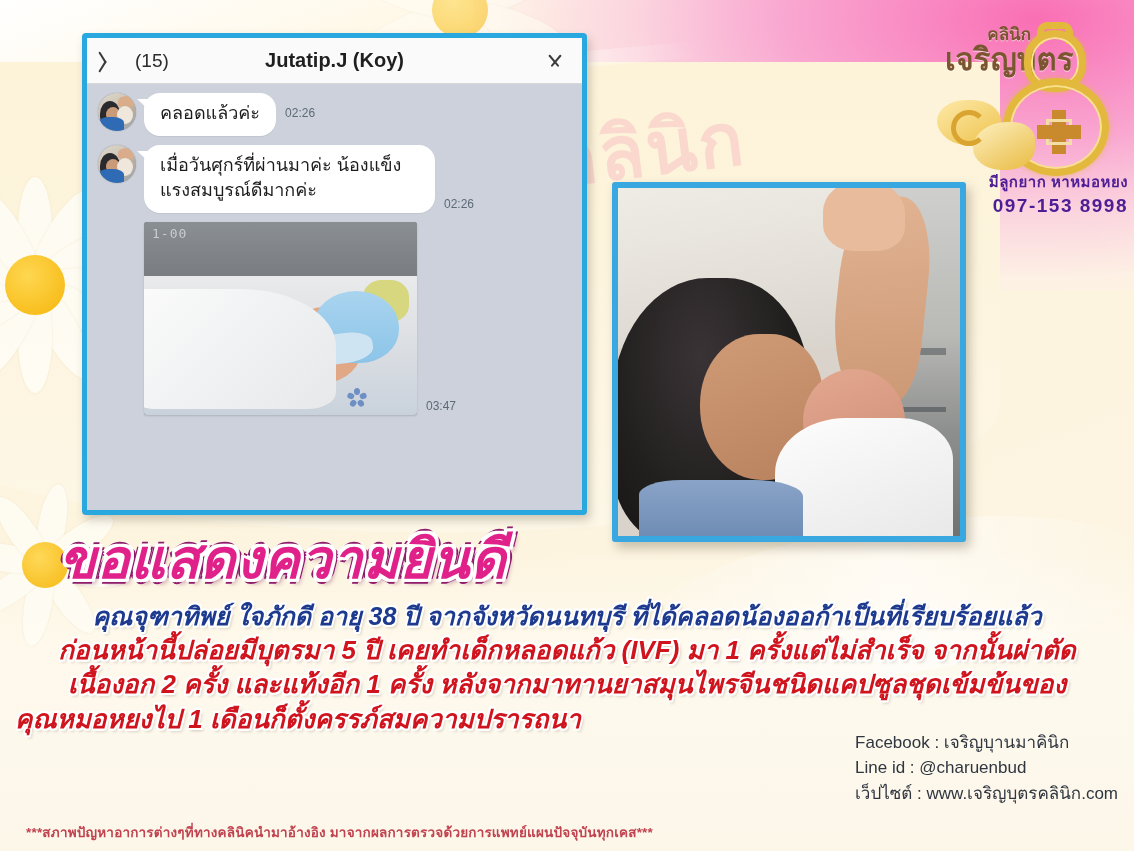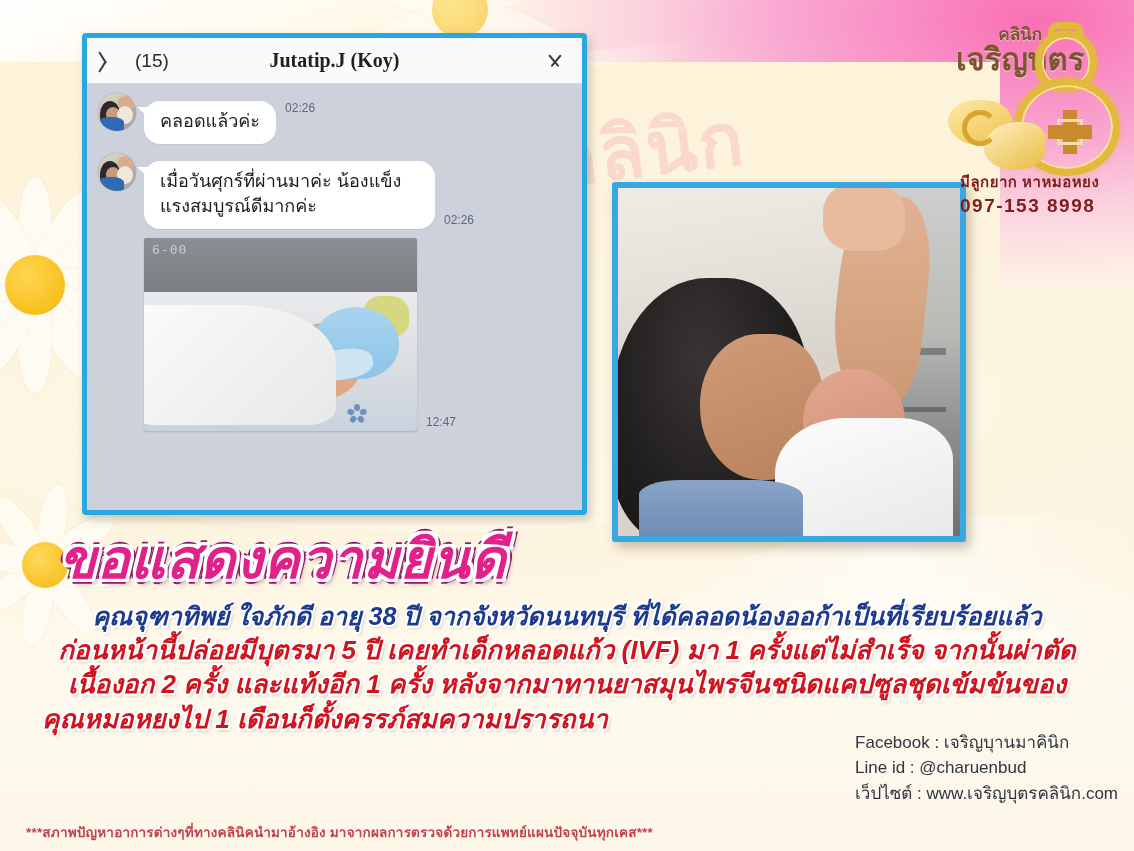--- a/index.html
+++ b/index.html
@@ -73,21 +73,20 @@
   .back-chevron{width:13px;height:22px;position:relative;flex:0 0 auto;}
   .back-chevron::before,.back-chevron::after{
     content:"";position:absolute;left:4px;width:2px;height:13px;background:#3c3c3c;border-radius:2px;
   }
   .back-chevron::before{top:0;transform:rotate(-32deg);transform-origin:bottom center;}
   .back-chevron::after{top:11px;transform:rotate(32deg);transform-origin:top center;}
   .back-count{font-size:19px;color:#2b2b2b;margin-left:21px;font-weight:400;}
   .chat-title{
     position:absolute;left:0;right:0;text-align:center;font-size:20px;font-weight:bold;color:#1f1f1f;
     pointer-events:none;
-    font-family:Liberation Serif, serif;
   }
   .down-chevron{margin-left:auto;width:26px;height:16px;position:relative;}
   .down-chevron::before,.down-chevron::after{
     content:"";position:absolute;top:2px;width:2px;height:15px;background:#3c3c3c;border-radius:2px;
   }
   .down-chevron::before{left:6px;transform:rotate(-40deg);transform-origin:top center;}
   .down-chevron::after{left:18px;transform:rotate(40deg);transform-origin:top center;}
 
   .chat-body{background:#ccd1dc;height:427px;padding:9px 0 0 0;position:relative;}
   .msg-row{display:flex;align-items:flex-start;margin:0 0 9px 11px;}
@@ -95,21 +94,21 @@
     width:38px;height:38px;border-radius:50%;flex:0 0 auto;margin-right:8px;overflow:hidden;
     background:#8c9aa8;position:relative;box-shadow:0 0 0 1px rgba(0,0,0,.05);
   }
   .avatar .av-bg{position:absolute;inset:0;background:linear-gradient(150deg,#ded9cf 0%,#cfc6b6 38%,#b9ae9c 60%,#9aa7b6 100%);}
   .avatar .av-hair{position:absolute;left:2px;top:8px;width:20px;height:26px;background:#2a2a2e;border-radius:50% 50% 40% 40%;}
   .avatar .av-face{position:absolute;left:8px;top:14px;width:14px;height:15px;background:#c99b78;border-radius:50%;}
   .avatar .av-body{position:absolute;left:0;bottom:0;width:26px;height:14px;background:#2f6bb5;border-radius:40% 40% 0 0;}
   .avatar .av-baby{position:absolute;right:3px;top:13px;width:16px;height:18px;background:#f0e7dc;border-radius:50%;}
   .avatar .av-arm{position:absolute;right:2px;top:3px;width:16px;height:11px;background:#d9ad8b;border-radius:50% 50% 30% 30%;}
 
-  .bubble-wrap{display:flex;align-items:flex-start;max-width:330px;margin-top:8px;}
+  .bubble-wrap{display:flex;align-items:center;max-width:330px;}
   .bubble{
     background:#ffffff;border-radius:16px;padding:8px 16px 9px 16px;position:relative;
     font-size:18px;color:#1c1c1c;line-height:1.42;box-shadow:0 1px 1px rgba(0,0,0,.06);
     max-width:300px;
   }
   .bubble::before{
     content:"";position:absolute;left:-7px;top:6px;width:0;height:0;
     border-style:solid;border-width:0 12px 11px 0;border-color:transparent #ffffff transparent transparent;
   }
   .time{font-size:12px;color:#5c6b77;margin-left:9px;margin-bottom:2px;white-space:nowrap;}
@@ -145,21 +144,21 @@
   .rp-shelf2{position:absolute;right:4%;top:63%;width:26%;height:5px;background:#6a6d6f;}
   .rp-hair{position:absolute;left:-6px;top:26%;width:58%;height:76%;background:radial-gradient(ellipse at 45% 30%,#3a3336 0%,#22201f 55%,#141312 100%);border-radius:48% 42% 32% 30%;}
   .rp-face{position:absolute;left:24%;top:42%;width:36%;height:42%;background:linear-gradient(160deg,#cf9b76,#b9825e);border-radius:48% 42% 46% 50%;}
   .rp-baby{position:absolute;left:54%;top:52%;width:30%;height:30%;background:linear-gradient(160deg,#e3a78f,#cf8e76);border-radius:50%;}
   .rp-swaddle{position:absolute;left:46%;bottom:-6%;width:52%;height:40%;background:linear-gradient(160deg,#fdfdfd,#e6e6e6);border-radius:40% 30% 10% 20%;}
   .rp-arm{position:absolute;right:10%;top:2%;width:26%;height:60%;background:linear-gradient(170deg,#e2b494,#cc9874);border-radius:42% 38% 30% 46%;transform:rotate(6deg);}
   .rp-hand{position:absolute;right:16%;top:-2%;width:24%;height:20%;background:#e7bb9b;border-radius:44% 46% 34% 38%;}
   .rp-scrub{position:absolute;left:6%;bottom:0;width:48%;height:16%;background:linear-gradient(180deg,#8aa4c8,#6f8cb4);border-radius:26% 30% 0 0;}
 
   
-  .logo{position:absolute;right:0;top:12px;width:168px;height:200px;}
+  .logo{position:absolute;right:11px;top:12px;width:168px;height:200px;}
   .logo-text{
     position:absolute;left:-10px;top:14px;text-align:center;color:#7a5530;font-weight:bold;line-height:1.05;
     text-shadow:0 1px 0 rgba(255,255,255,.6);
   }
   .logo-text .l1{font-size:17px;display:block;}
   .logo-text .l2{font-size:31px;display:block;}
   .gourd{
     position:absolute;right:8px;top:14px;width:118px;height:150px;
   }
   .gourd .g-top{
@@ -179,21 +178,21 @@
   .cross::before{left:15px;top:0;width:14px;height:44px;}
   .cross::after{left:0;top:15px;width:44px;height:14px;}
   .cross-inner{position:absolute;left:9px;top:9px;width:26px;height:26px;border:3px solid #f2dfa8;box-sizing:border-box;}
   .cloud{
     position:absolute;left:-18px;top:78px;width:120px;height:86px;
   }
   .cloud .c1{position:absolute;left:0;top:10px;width:64px;height:46px;background:linear-gradient(150deg,#fde9a8,#eec24b);border-radius:50% 50% 40% 60%;}
   .cloud .c2{position:absolute;left:36px;top:32px;width:62px;height:48px;background:linear-gradient(150deg,#fdf0c2,#e9bb41);border-radius:60% 40% 50% 50%;}
   .cloud .swirl{position:absolute;left:14px;top:20px;width:26px;height:26px;border:5px solid #d9a430;border-radius:50%;border-right-color:transparent;}
   .logo-sub{
-    position:absolute;right:6px;top:170px;width:168px;text-align:left;color:#7f1d1d;font-weight:bold;
+    position:absolute;right:6px;top:170px;width:168px;text-align:right;color:#4c1d95;font-weight:bold;
   }
   .logo-sub .s1{font-size:15px;display:block;letter-spacing:.5px;}
   .logo-sub .s2{font-size:19px;display:block;letter-spacing:1.5px;margin-top:1px;}
 
   
   .headline{
     position:absolute;left:59px;top:532px;font-size:54px;font-weight:bold;font-style:italic;
     color:#e0218a;letter-spacing:1px;line-height:1;
     text-shadow:
       -3px 0 0 #fff,3px 0 0 #fff,0 -3px 0 #fff,0 3px 0 #fff,
@@ -207,21 +206,21 @@
   }
   .bline{
     font-size:26px;font-weight:bold;font-style:italic;color:#1d3a8f;line-height:1.32;
     white-space:nowrap;
     text-shadow:-1.6px 0 0 #fff,1.6px 0 0 #fff,0 -1.6px 0 #fff,0 1.6px 0 #fff,
       -1.6px -1.6px 0 #fff,1.6px -1.6px 0 #fff,-1.6px 1.6px 0 #fff,1.6px 1.6px 0 #fff,
       2px 3px 3px rgba(90,80,60,.28);
   }
   .bline.l2,.bline.l3,.bline.l4{color:#d0141e;}
   .bline.l1{font-size:25px;}
-  .bline.l4{text-align:left;padding-left:42px;}
+  .bline.l4{text-align:left;padding-left:15px;}
 
   
   .contact{
     position:absolute;right:16px;bottom:44px;text-align:left;color:#2f3640;
     font-size:17px;line-height:1.52;
   }
   .contact div{white-space:nowrap;}
 
   
   .disclaimer{
@@ -334,36 +333,36 @@
         <div class="bubble-wrap">
           <div class="bubble">เมื่อวันศุกร์ที่ผ่านมาค่ะ น้องแข็งแรงสมบูรณ์ดีมากค่ะ</div>
           <div class="time below">02:26</div>
         </div>
       </div>
 
       <div class="photo-msg">
         <div class="photo-frame">
           <div class="ph-bgtop"></div>
           <div class="ph-rail"></div>
-          <div class="ph-label">6-00</div>
+          <div class="ph-label">1-00</div>
           <div class="ph-bed"></div>
           <div class="ph-yellow"></div>
           <div class="ph-head"></div>
           <div class="ph-hat"></div>
           <div class="ph-hat2"></div>
           <div class="ph-blanket"></div>
           <div class="ph-flower">
             <span style="transform:rotate(0deg) translateY(-3px)"></span>
             <span style="transform:rotate(72deg) translateY(-3px)"></span>
             <span style="transform:rotate(144deg) translateY(-3px)"></span>
             <span style="transform:rotate(216deg) translateY(-3px)"></span>
             <span style="transform:rotate(288deg) translateY(-3px)"></span>
           </div>
         </div>
-        <div class="time">12:47</div>
+        <div class="time">03:47</div>
       </div>
 
 
     </div>
   </div>
 
   <div class="rphoto">
     <div class="rp-pillow"></div>
     <div class="rp-wall"></div>
     <div class="rp-shelf"></div>

